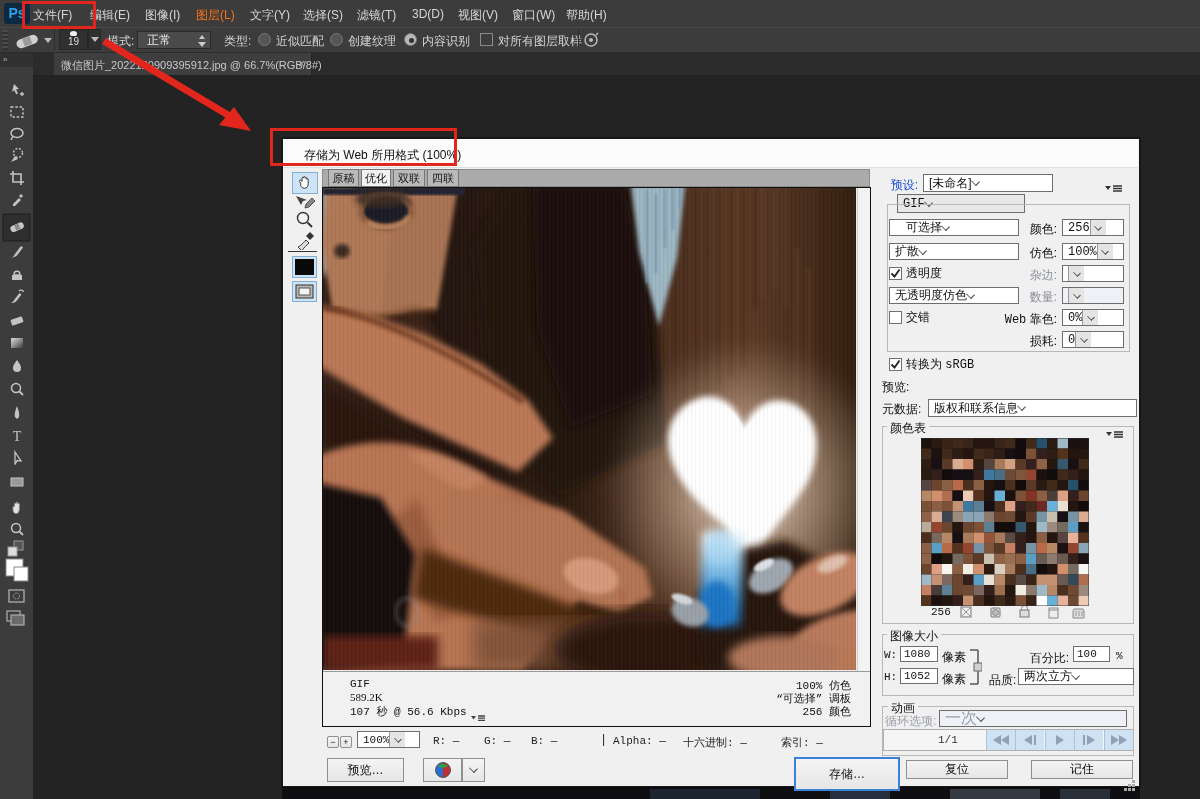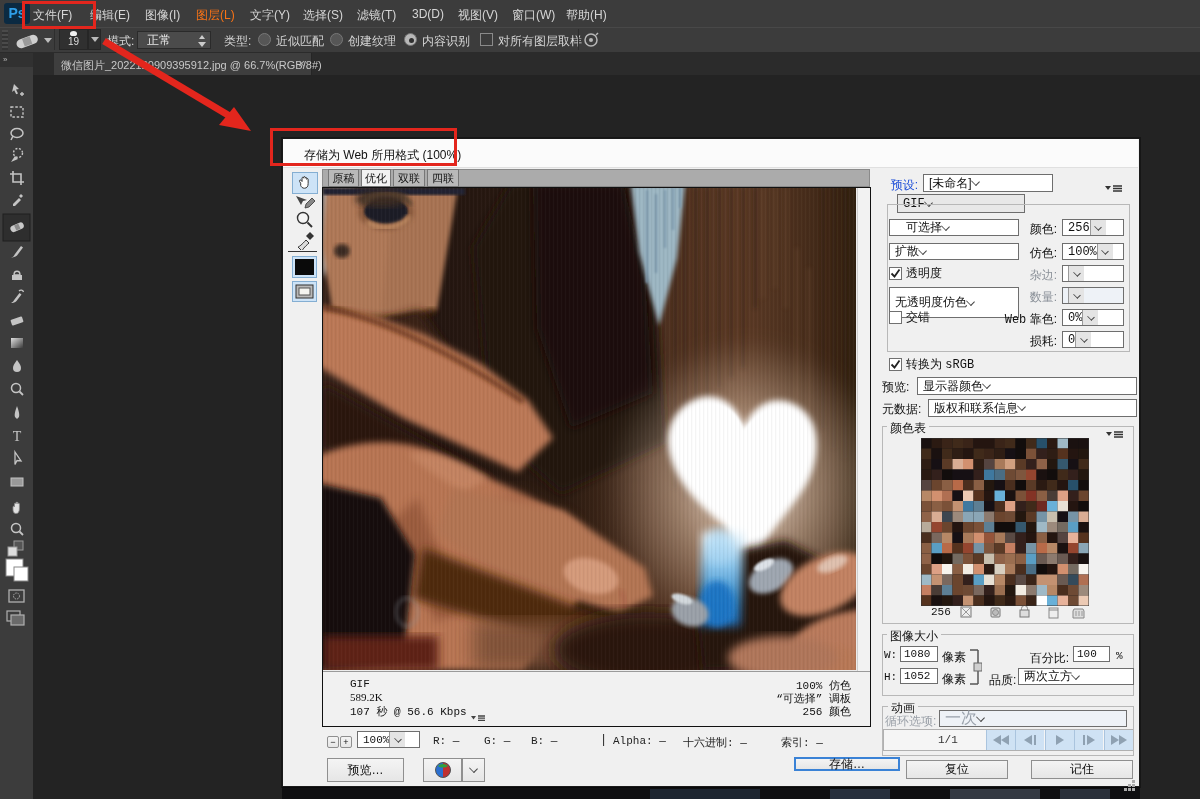--- a/index.html
+++ b/index.html
@@ -335,21 +335,21 @@
       <svg width="18" height="18" viewBox="0 0 18 18">
 <circle cx="9" cy="9" r="7.5" fill="#2a6fd0"></circle>
         <path d="M9 1.5a7.5 7.5 0 010 15" fill="#c03030"></path>
 <path d="M4 5a7 7 0 0110 0c-3 2-7 2-10 0z" fill="#30a040"></path>
         <circle cx="9" cy="9" r="7.5" fill="none" stroke="#555"></circle>
       </svg>
     </div>
 <div class="btn" style="left:179px;top:619px;width:23px;height:24px">
       <span style="width:7px;height:7px;border-right:1.6px solid #444;border-bottom:1.6px solid #444;transform:rotate(45deg) scale(1,.8);margin-top:-3px"></span>
     </div>
-<div class="btn" style="left:511px;top:618px;width:106px;height:14px;border:2px solid #3a82d6">存储…</div>
+<div class="btn" style="left:511px;top:618px;width:106px;height:34px;border:2px solid #3a82d6">存储…</div>
 <div class="btn" style="left:623px;top:621px;width:102px;height:19px">复位</div>
 <div class="btn" style="left:748px;top:621px;width:102px;height:19px">记住</div>
 <svg class="abs" style="left:841px;top:641px" width="12" height="12">
       <g fill="#aaa">
 <rect x="8" y="0" width="3" height="3"></rect>
         <rect x="4" y="4" width="3" height="3"></rect>
         <rect x="8" y="4" width="3" height="3"></rect>
 <rect x="0" y="8" width="3" height="3"></rect>
         <rect x="4" y="8" width="3" height="3"></rect>
         <rect x="8" y="8" width="3" height="3"></rect>
@@ -399,21 +399,21 @@
       </span>
       <span style="font-size:12px;color:#111;margin-left:4px;white-space:nowrap">透明度</span>
     </div>
 <div class="abs" style="right:82px;top:128px;font-family:'Liberation Sans',sans-serif;font-size:12px;color:#8a9098;white-space:nowrap">杂边:</div>
 <div class="combo" style="left:779px;top:126px;width:62px;height:17px;background:#fff">
       <span style="font-family:'Liberation Sans',monospace;font-size:12px;color:#111;padding-left:5px;white-space:nowrap;overflow:hidden"></span>
       <span class="cbtn" style="width:16px">
         <i></i>
       </span>
     </div>
-<div class="combo" style="left:606px;top:148px;width:130px;height:31px;background:#fff">
+<div class="combo" style="left:606px;top:148px;width:130px;height:17px;background:#fff">
       <span style="font-family:'Liberation Sans',monospace;font-size:12px;color:#111;padding-left:5px;white-space:nowrap;overflow:hidden">无透明度仿色</span>
       <span class="carr"></span>
     </div>
 <div class="abs" style="right:82px;top:150px;font-family:'Liberation Sans',sans-serif;font-size:12px;color:#8a9098;white-space:nowrap">数量:</div>
 <div class="combo" style="left:779px;top:148px;width:62px;height:17px;background:#eef2f7">
       <span style="font-family:'Liberation Sans',monospace;font-size:12px;color:#9aa2ac;padding-left:5px;white-space:nowrap;overflow:hidden"></span>
       <span class="cbtn" style="width:16px">
         <i></i>
       </span>
     </div>
@@ -437,24 +437,20 @@
     </div>
 <div class="abs" style="left:606px;top:217px;display:flex;align-items:center">
       <span class="cb">
         <svg width="11" height="11" viewBox="0 0 11 11">
           <path d="M1.5 5.5l3 3 5-7" stroke="#222" stroke-width="1.8" fill="none"></path>
         </svg>
       </span>
       <span style="font-size:12px;color:#111;margin-left:4px;white-space:nowrap">转换为 <span style="font-family:'Liberation Mono',monospace">sRGB</span></span>
     </div>
 <div class="abs" style="left:599px;top:240px;font-family:'Liberation Sans',sans-serif;font-size:12px;color:#111;white-space:nowrap">预览:</div>
-<div class="combo" style="left:634px;top:238px;width:220px;height:18px;background:#fff">
-      <span style="font-family:'Liberation Sans',monospace;font-size:12px;color:#111;padding-left:5px;white-space:nowrap;overflow:hidden">显示器颜色</span>
-      <span class="carr"></span>
-    </div>
 <div class="abs" style="left:599px;top:262px;font-family:'Liberation Sans',sans-serif;font-size:12px;color:#111;white-space:nowrap">元数据:</div>
 <div class="combo" style="left:645px;top:260px;width:209px;height:18px;background:#fff">
       <span style="font-family:'Liberation Sans',monospace;font-size:12px;color:#111;padding-left:5px;white-space:nowrap;overflow:hidden">版权和联系信息</span>
       <span class="carr"></span>
     </div>
 <div class="gb" style="left:599px;top:287px;width:252px;height:198px"></div>
 <div class="gt" style="left:604px;top:281px">颜色表</div>
 <div class="pm" style="left:823px;top:286px"><svg width="17" height="8" viewBox="0 0 17 8">
         <path d="M0 1l3 4 3-4z" fill="#333"></path>
         <path d="M8 1h9M8 3.5h9M8 6h9" stroke="#333" stroke-width="1.6"></path>

